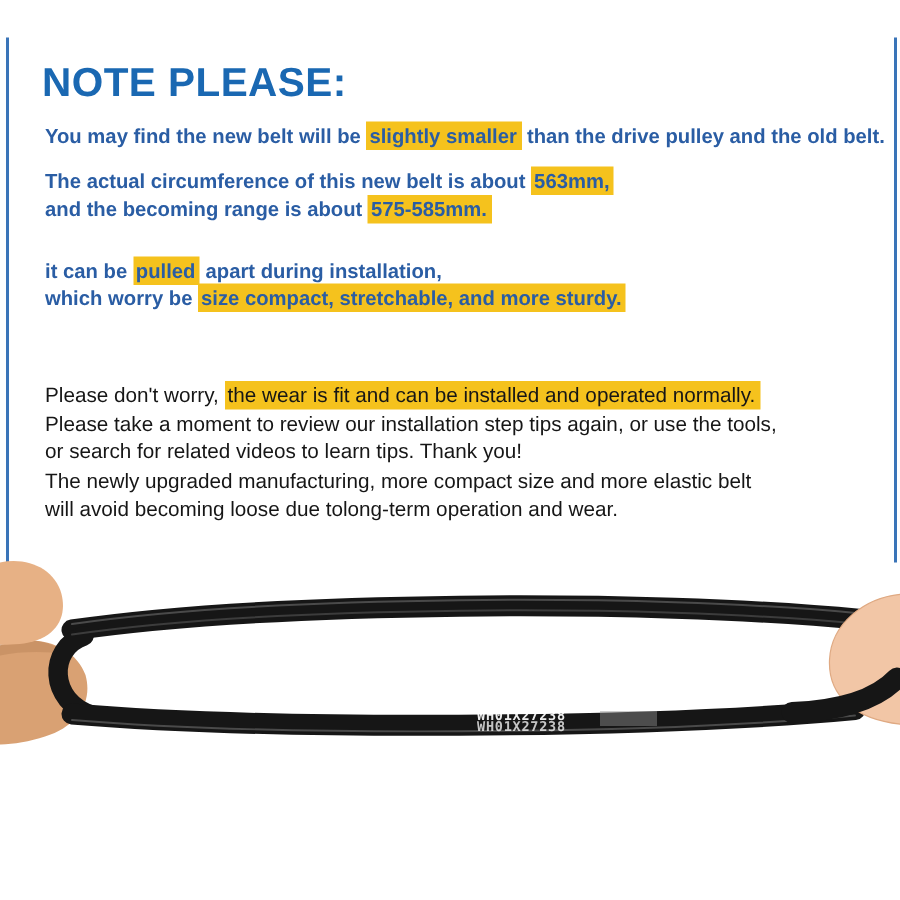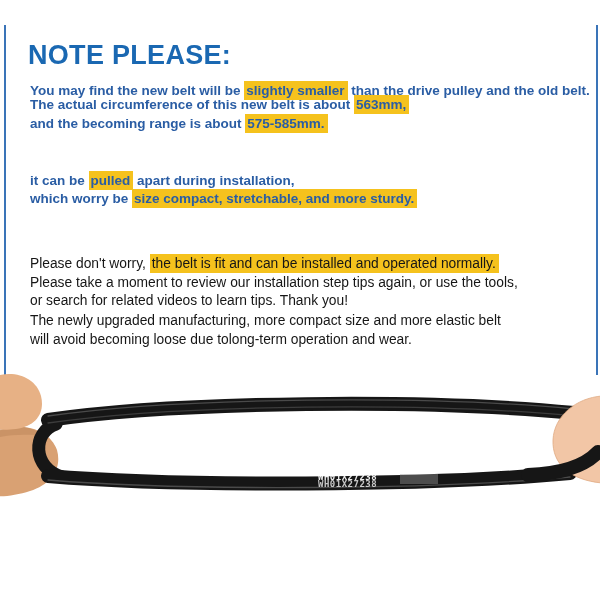--- a/index.html
+++ b/index.html
@@ -12,21 +12,21 @@
   .edge-line.right{left:596px;top:25px;height:350px;}
   .title{
     position:absolute;left:28px;top:40px;margin:0;
     font-size:27px;font-weight:bold;color:#1a68b2;letter-spacing:0.3px;
   }
   .para{position:absolute;left:30px;margin:0;font-size:13.5px;line-height:18.5px;white-space:nowrap;}
   .para.blue{color:#2a5da4;font-weight:bold;}
   .para.black{color:#161616;font-weight:normal;font-size:13.8px;}
   .para mark{background:#f5c21d;color:inherit;padding:2px 3px 2px 2px;}
   #p1{top:82px;}
-  #p2{top:96px;}
+  #p2{top:112px;}
   #p3{top:153px;}
   #p4{top:255px;}
   #p5{top:312px;}
   .belt-figure{position:absolute;left:0;top:370px;width:600px;height:230px;}
   .belt-label-text{font-family:"DejaVu Sans Mono", monospace;font-weight:bold;}
 </style>
 </head>
 <body>
 
 <div class="page">
@@ -45,21 +45,21 @@
     <span class="line"><span>and the becoming range is about </span><mark>575-585mm.</mark></span>
   </p>
 
   <p class="para blue" id="p3">
     <br>
     <span class="line"><span>it can be </span><mark>pulled</mark><span> apart during installation,</span></span><br>
     <span class="line"><span>which worry be </span><mark>size compact, stretchable, and more sturdy.</mark></span>
   </p>
 
   <p class="para black" id="p4">
-    <span class="line"><span>Please don't worry, </span><mark>the belt is fit and can be installed and operated normally.</mark></span><br>
+    <span class="line"><span>Please don't worry, </span><mark>the wear is fit and can be installed and operated normally.</mark></span><br>
     <span class="line">Please take a moment to review our installation step tips again, or use the tools,</span><br>
     <span class="line">or search for related videos to learn tips. Thank you!</span>
   </p>
 
   <p class="para black" id="p5">
     <span class="line">The newly upgraded manufacturing, more compact size and more elastic belt</span><br>
     <span class="line">will avoid becoming loose due tolong-term operation and wear.</span>
   </p>
 
   <svg class="belt-figure" viewBox="0 0 600 230" width="600" height="230" xmlns="http://www.w3.org/2000/svg">

